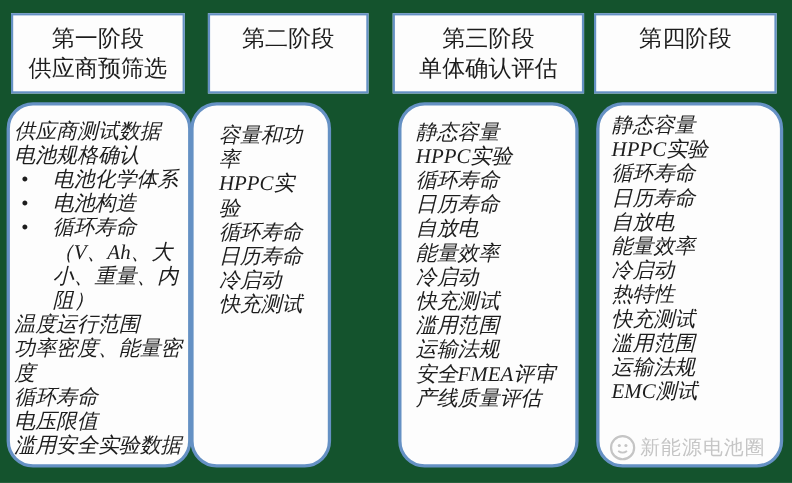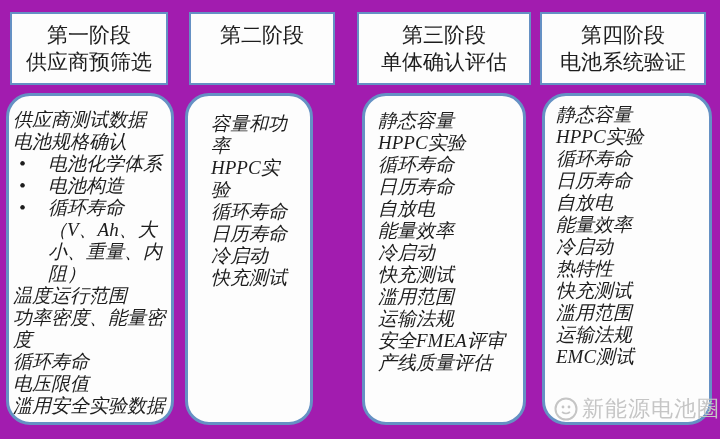--- a/index.html
+++ b/index.html
@@ -4,56 +4,56 @@
 <style>
   html,body{margin:0;padding:0;}
   body{
     width:720px;height:439px;
     background:#f6f6f5;
     font-family:"Liberation Serif","DejaVu Serif",serif;
     overflow:hidden;
   }
   .canvas{
     position:relative;width:720px;height:439px;
-    background:#a21caf;
+    background:#14532d;
   }
   .hdr{
     position:absolute;top:12px;height:73px;box-sizing:border-box;
     border:2px solid var(--blue);background:var(--boxfill);
     text-align:center;font-size:21px;line-height:27px;
     padding-top:8px;color:var(--ink);font-weight:500;
   }
   .h0{left:10px;width:158px}
   .h1{left:189px;width:146px}
   .h2{left:357px;width:174px}
   .h3{left:540px;width:166px}
 
   .body{
     position:absolute;top:93px;height:332px;box-sizing:border-box;
     border:3px solid var(--blue);border-radius:24px;background:var(--boxfill);
     margin:0;list-style:none;color:var(--ink);
     font-size:19px;line-height:22px;
   }
   .b0{left:6px;width:168px;padding:13px 0 0 4px;}
-  .b1{left:185px;width:128px;padding:17px 12px 0 23px;}
+  .b1{left:173px;width:128px;padding:17px 12px 0 23px;}
   .b2{left:362px;width:164px;padding:14px 4px 0 13px;}
   .b3{left:542px;width:170px;padding:8px 6px 0 11px;}
 
   .body li{position:relative;font-style:italic;}
   .body li.bullet{padding-left:35px;}
   .body li.bullet::before{
     content:"\2022";
     position:absolute;left:6px;top:0;
     font-size:19px;
   }
 
   .watermark{
     position:absolute;left:553px;top:394px;z-index:5;
     display:flex;align-items:center;gap:3px;
-    color:var(--wm);font-size:22px;letter-spacing:1px;
+    color:var(--wm);font-size:18px;letter-spacing:1px;
     white-space:nowrap;
   }
   .wm-logo{width:26px;height:26px;flex:0 0 auto;}
 </style>
 </head>
 <body>
 
 <div class="canvas">
 
   <div class="hdr h0">
@@ -62,21 +62,20 @@
   </div>
   <div class="hdr h1">
     <div>第二阶段</div>
   </div>
   <div class="hdr h2">
     <div>第三阶段</div>
     <div>单体确认评估</div>
   </div>
   <div class="hdr h3">
     <div>第四阶段</div>
-    <div>电池系统验证</div>
   </div>
 
   <ul class="body b0">
       <li>供应商测试数据</li>
       <li>电池规格确认</li>
       <li class="bullet">电池化学体系</li>
       <li class="bullet">电池构造</li>
       <li class="bullet">循环寿命（V、Ah、大小、重量、内阻）</li>
       <li>温度运行范围</li>
       <li>功率密度、能量密度</li>

